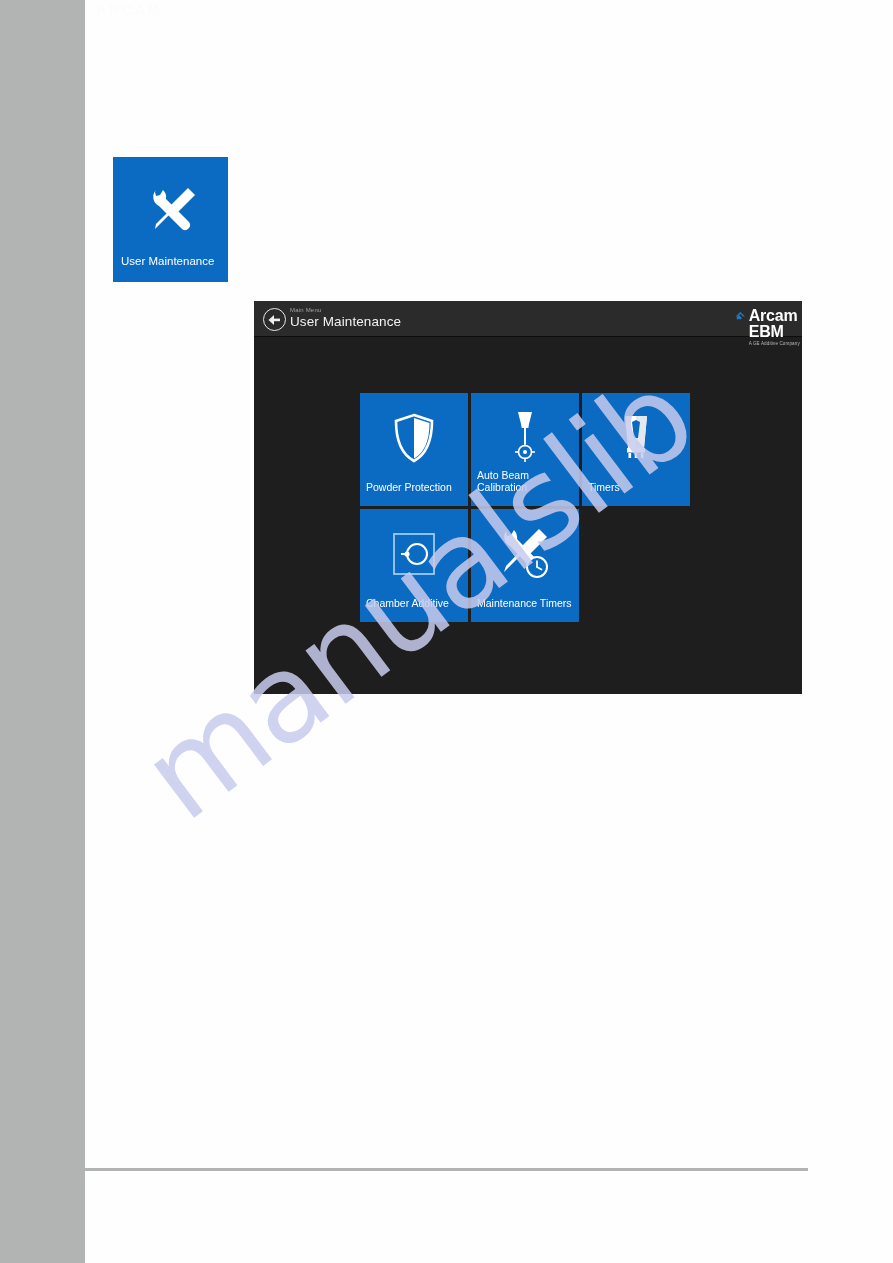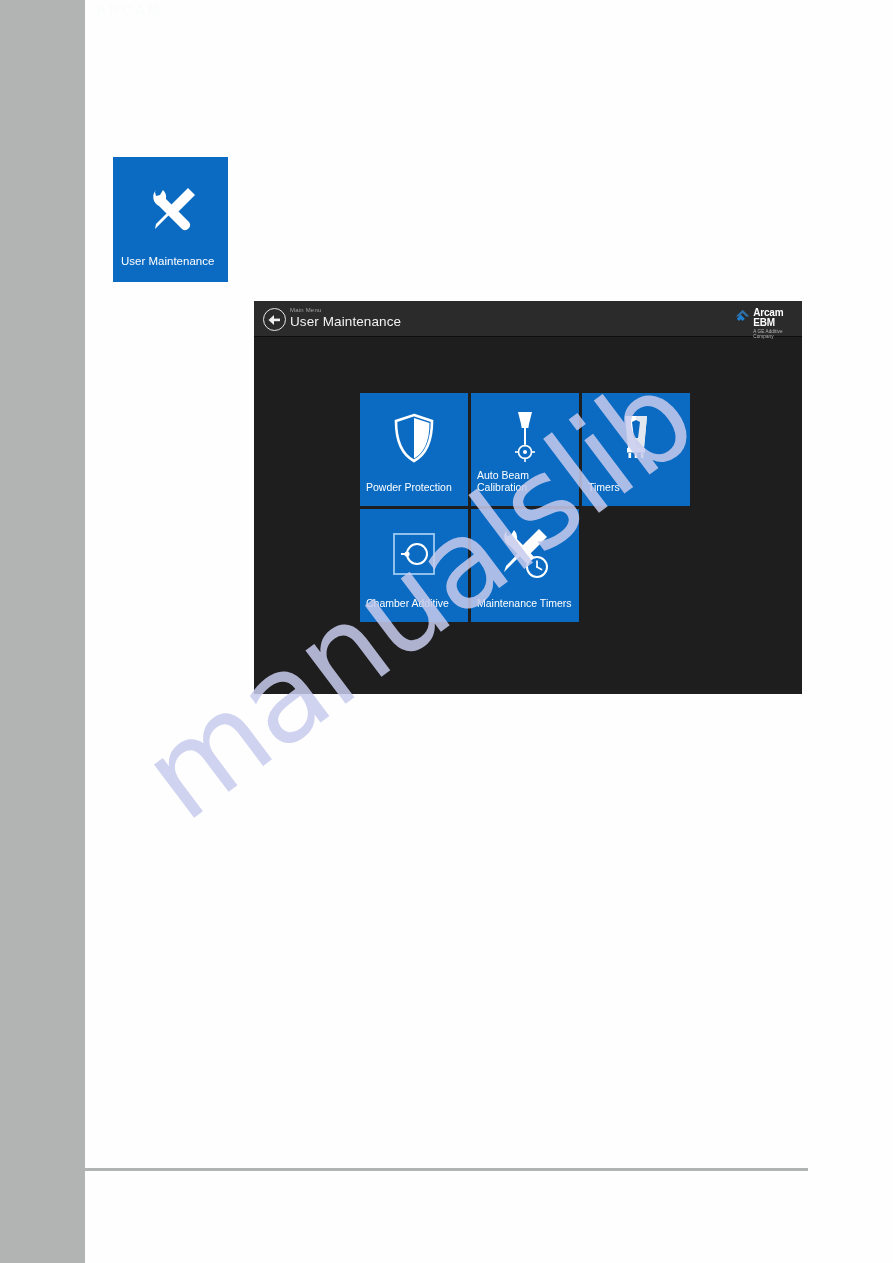--- a/index.html
+++ b/index.html
@@ -162,21 +162,21 @@
     display: flex;
     align-items: flex-start;
     gap: 3px;
   }
   .brand-text {
     display: flex;
     flex-direction: column;
     line-height: 1;
   }
   .brand-name {
-    font-size: 10px;
+    font-size: 16px;
     font-weight: bold;
     color: #ffffff;
     letter-spacing: -0.2px;
   }
   .brand-tag {
     font-size: 4.6px;
     color: #b9b9b9;
     margin-top: 2px;
     letter-spacing: 0.1px;
   }

